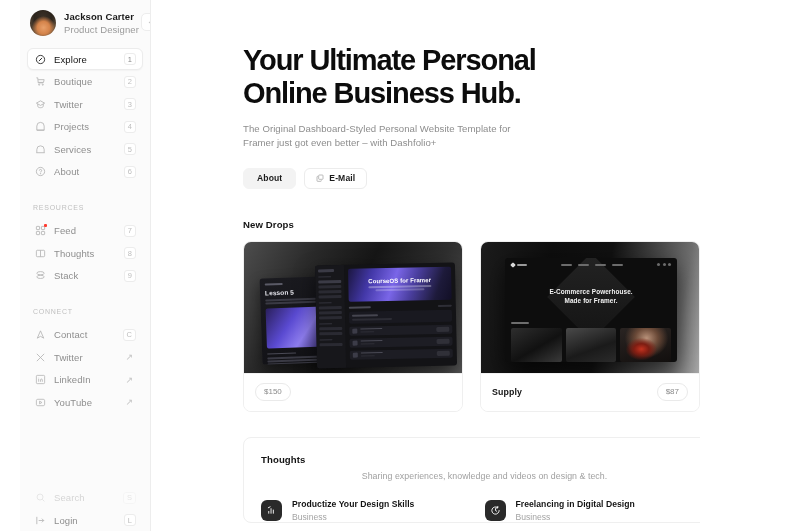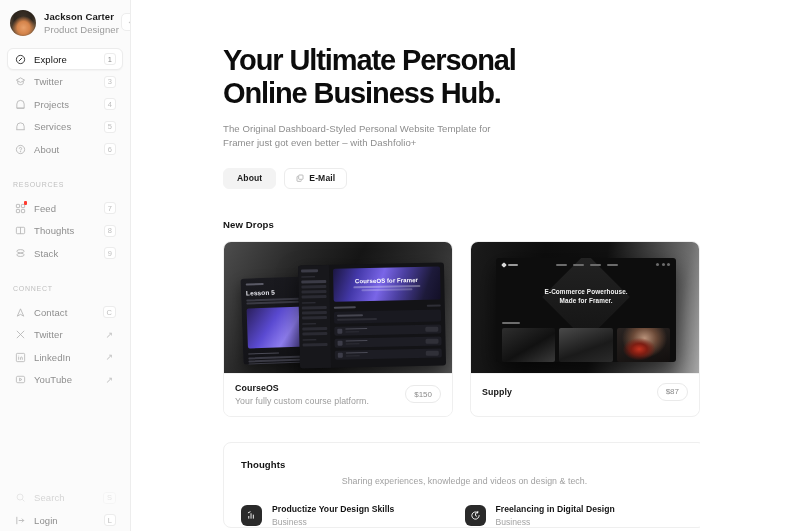--- a/index.html
+++ b/index.html
@@ -3,21 +3,21 @@
 <meta charset="utf-8">
 <style>
   * { box-sizing: border-box; margin: 0; padding: 0; }
   html, body {
     width: 800px; height: 531px;
     overflow: hidden;
     background: #ffffff;
     font-family: "Liberation Sans", sans-serif;
     -webkit-font-smoothing: antialiased;
   }
-  .app { display: flex; width: 700px; height: 531px; position: relative; }
+  .app { display: flex; width: 700px; height: 531px; position: relative; padding-left: 20px; }
 
   
   .sidebar {
     width: 131px;
     height: 531px;
     background: #fbfbfb;
     border-right: 1px solid #ededed;
     position: relative;
     flex: 0 0 131px;
     overflow: hidden;
@@ -290,20 +290,32 @@
         <span class="nav-icon">
           <svg width="11" height="11" viewBox="0 0 24 24" fill="none" stroke="currentColor" stroke-width="1.8">
               <circle cx="12" cy="12" r="9"></circle>
               <path d="M15.5 8.5 L10 14 M8.5 15.5 L14 10"></path>
             </svg>
         </span>
         <span class="nav-label">Explore</span>
         <span class="nav-key">1</span>
       </div>
 
+      <div class="nav-item">
+        <span class="nav-icon">
+          <svg width="11" height="11" viewBox="0 0 24 24" fill="none" stroke="currentColor" stroke-width="1.8">
+              <path d="M3 4h3l1 11h11"></path>
+              <path d="M7 8h13l-1.5 6H7.5"></path>
+              <circle cx="9" cy="19" r="1.2"></circle>
+              <circle cx="17" cy="19" r="1.2"></circle>
+            </svg>
+        </span>
+        <span class="nav-label">Boutique</span>
+        <span class="nav-key">2</span>
+      </div>
 
       <div class="nav-item">
         <span class="nav-icon">
           <svg width="11" height="11" viewBox="0 0 24 24" fill="none" stroke="currentColor" stroke-width="1.8">
               <path d="M12 4 L21 9 L12 14 L3 9 Z"></path>
               <path d="M6 11v5c0 1.5 3 3 6 3s6-1.5 6-3v-5"></path>
             </svg>
         </span>
         <span class="nav-label">Twitter</span>
         <span class="nav-key">3</span>
@@ -555,24 +567,20 @@
                   <div class="co-ilines">
                     <div class="co-il"></div>
                     <div class="co-il2"></div>
                   </div>
                   <div class="co-btn"></div>
                 </div>
             </div>
           </div>
         </div>
         <div class="card-foot">
-          <div>
-            <div class="card-title">CourseOS</div>
-            <div class="card-desc">Your fully custom course platform.</div>
-          </div>
           <div class="price">$150</div>
         </div>
       </article>
 
       <article class="card">
         <div class="card-media media-supply">
           <div class="sp-win">
             <div class="sp-topbar">
               <div class="sp-logo">
                   <div class="sp-logo-d"></div>

